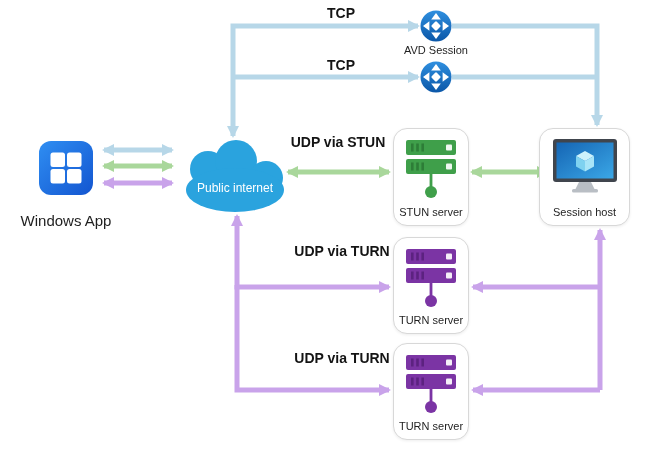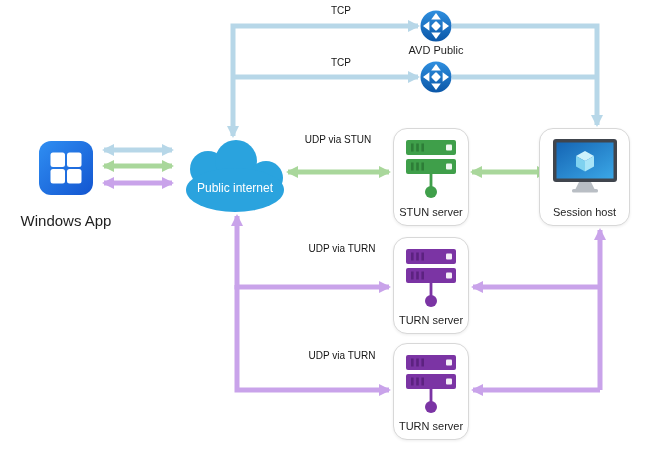--- a/index.html
+++ b/index.html
@@ -16,22 +16,22 @@
   .stroke-turn { stroke:var(--turn-line); }
   .fill-tcp  { fill:var(--tcp-line); }
   .fill-stun { fill:var(--stun-line); }
   .fill-turn { fill:var(--turn-line); }
 
   .cloud-shape { fill:var(--cloud-fill); }
   .cloud-label { position:absolute; left:0; right:0; top:43px; text-align:center;
                  color:#fff; font-size:12px; }
 
   .node-caption { position:absolute; text-align:center; font-size:15px; color:var(--label-text); }
-  .edge-label   { position:absolute; width:100px; text-align:center; font-size:10px;
-                  font-weight:normal; color:#141414; }
+  .edge-label   { position:absolute; width:100px; text-align:center; font-size:14px;
+                  font-weight:bold; color:#141414; }
 
   .node-box { position:absolute; background:#fff; border:1px solid var(--box-border);
               border-radius:14px; box-shadow:0 1px 3px rgba(0,0,0,.07);
               display:flex; flex-direction:column; align-items:center; }
   .box-label { margin-top:auto; margin-bottom:7px; font-size:11px; color:var(--label-text); }
 
   .srv-green  .bar { fill:var(--stun-server); }
   .srv-green  .stripe rect { fill:var(--stun-server-dark); }
   .srv-purple .bar { fill:var(--turn-server); }
   .srv-purple .stripe rect { fill:var(--turn-server-dark); }
@@ -127,21 +127,21 @@
   <svg class="abs" style="left:420px; top:10px" width="32" height="32" viewBox="0 0 32 32">
     <circle cx="16" cy="16" r="15.5" fill="url(#g-gw)"></circle>
     <g fill="#fff">
       <path d="M16 3 L20.8 9.4 H11.2 Z"></path>
       <path d="M16 29 L11.2 22.6 H20.8 Z"></path>
       <path d="M3 16 L9.4 11.2 V20.8 Z"></path>
       <path d="M29 16 L22.6 20.8 V11.2 Z"></path>
       <rect x="12.4" y="12.4" width="7.2" height="7.2" rx="1.2" transform="rotate(45 16 16)"></rect>
     </g>
   </svg>
-  <div class="node-caption" style="left:386px; top:44px; width:100px; font-size:11px">AVD Public</div>
+  <div class="node-caption" style="left:386px; top:44px; width:100px; font-size:11px">AVD Session</div>
   <svg class="abs" style="left:420px; top:61px" width="32" height="32" viewBox="0 0 32 32">
     <circle cx="16" cy="16" r="15.5" fill="url(#g-gw)"></circle>
     <g fill="#fff">
       <path d="M16 3 L20.8 9.4 H11.2 Z"></path>
       <path d="M16 29 L11.2 22.6 H20.8 Z"></path>
       <path d="M3 16 L9.4 11.2 V20.8 Z"></path>
       <path d="M29 16 L22.6 20.8 V11.2 Z"></path>
       <rect x="12.4" y="12.4" width="7.2" height="7.2" rx="1.2" transform="rotate(45 16 16)"></rect>
     </g>
   </svg>

